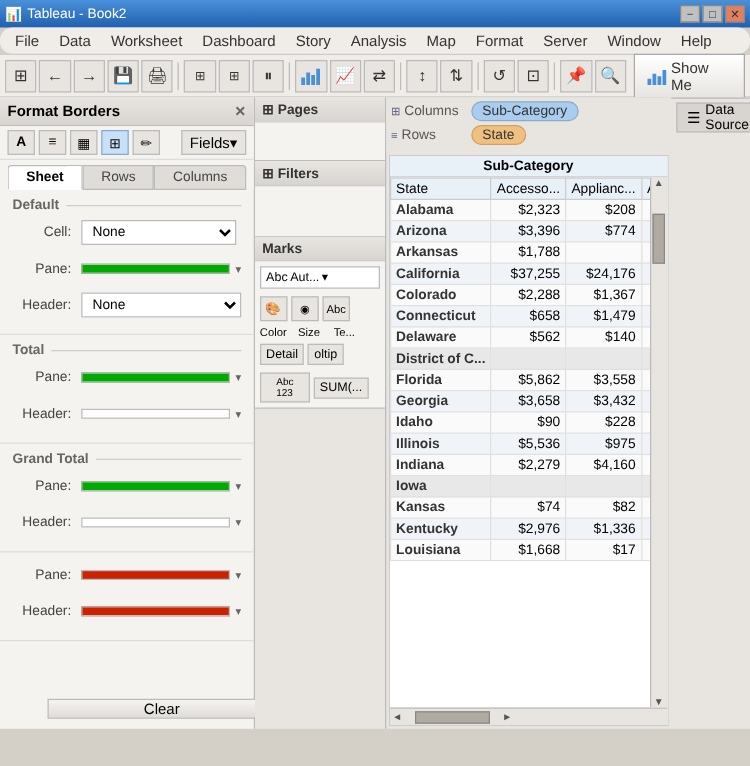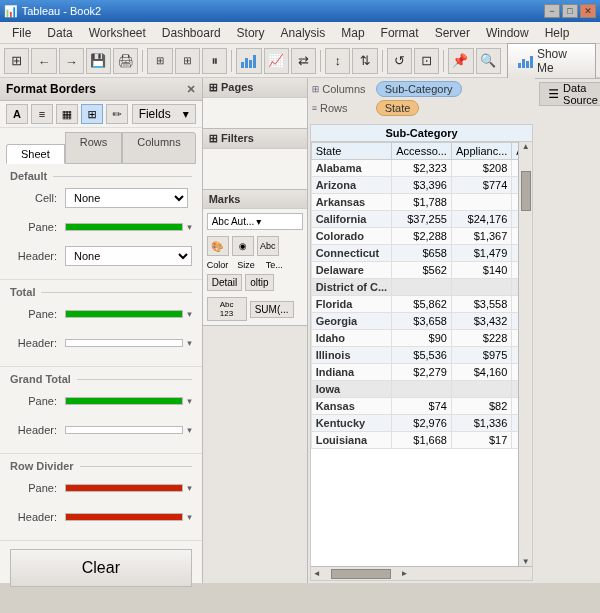--- a/index.html
+++ b/index.html
@@ -37,20 +37,21 @@
 
     
     .menu-bar {
       background: #f0ede8;
       height: 22px;
       display: flex;
       align-items: center;
       padding: 0 4px;
       border-bottom: 1px solid #ccc;
       font-size: 12px;
+      border-radius: 10px;
     }
     .menu-item {
       padding: 2px 8px;
       cursor: pointer;
       color: #333;
     }
 
     
     .toolbar {
       background: #f0ede8;
@@ -133,44 +134,43 @@
       display: flex; align-items: center; justify-content: center;
       cursor: pointer;
       font-size: 11px;
     }
     .fields-btn {
       margin-left: auto;
       background: #e8e5e0;
       border: 1px solid #bbb;
       padding: 2px 6px;
       cursor: pointer;
-      display: flex; align-items: center; gap: 12px;
+      display: flex; align-items: center; gap: 0;
     }
 
     
     .tab-bar {
       display: flex;
       padding: 4px 6px 0;
       gap: 0;
       background: #f5f3f0;
     }
     .tab {
       padding: 3px 14px;
       border: 1px solid #bbb;
       background: #e0ddd8;
       cursor: pointer;
       font-size: 11px;
       color: #444;
     }
     .tab.active {
       background: #fff;
       border-bottom-color: #fff;
-      font-weight: normal;
+      font-weight: bold;
       color: #000;
-      margin-top: 12px;
     }
     .tab:first-child { border-radius: 3px 0 0 0; }
     .tab:last-child { border-radius: 0 3px 0 0; }
 
     
     .format-section {
       padding: 6px 10px;
       border-bottom: 1px solid #e0ddd8;
     }
     .section-title {
@@ -234,25 +234,26 @@
       cursor: pointer;
     }
 
     
     .clear-btn-container {
       padding: 8px 10px;
       margin-top: auto;
     }
     .clear-btn {
       width: 100%;
-      height: 38px;
+      height: 16px;
       background: linear-gradient(to bottom, #f5f3f0, #e0ddd8);
       border: 1px solid #bbb;
       cursor: pointer;
-      font-size: 16px;
+      font-size: 12px;
+      margin-left: 28px;
     }
 
     
     .right-area {
       flex: 1;
       display: flex;
       flex-direction: row;
       background: #e8e5e0;
     }
 
@@ -656,21 +657,20 @@
       <div class="format-row">
         <span class="format-label">Header:</span>
         <div class="format-control">
           <div style="flex:1; height:8px; border:1px solid #bbb; background:white;"></div>
           <span class="dropdown-arrow">▾</span>
         </div>
       </div>
     </div>
 
     <div class="format-section">
-      <div class="section-title">Row Divider</div>
       <div class="format-row">
         <span class="format-label">Pane:</span>
         <div class="format-control">
           <div class="color-line-red"></div>
           <span class="dropdown-arrow">▾</span>
         </div>
       </div>
       <div class="format-row">
         <span class="format-label">Header:</span>
         <div class="format-control">

